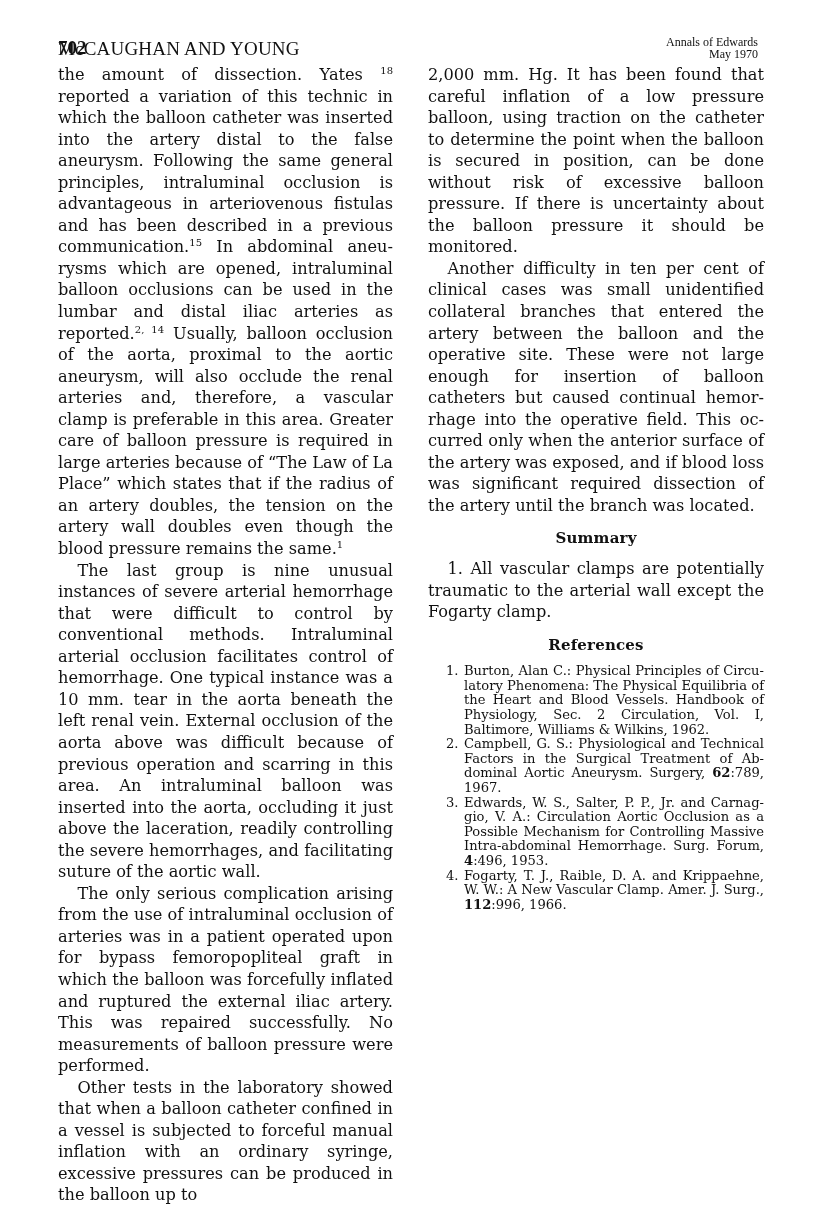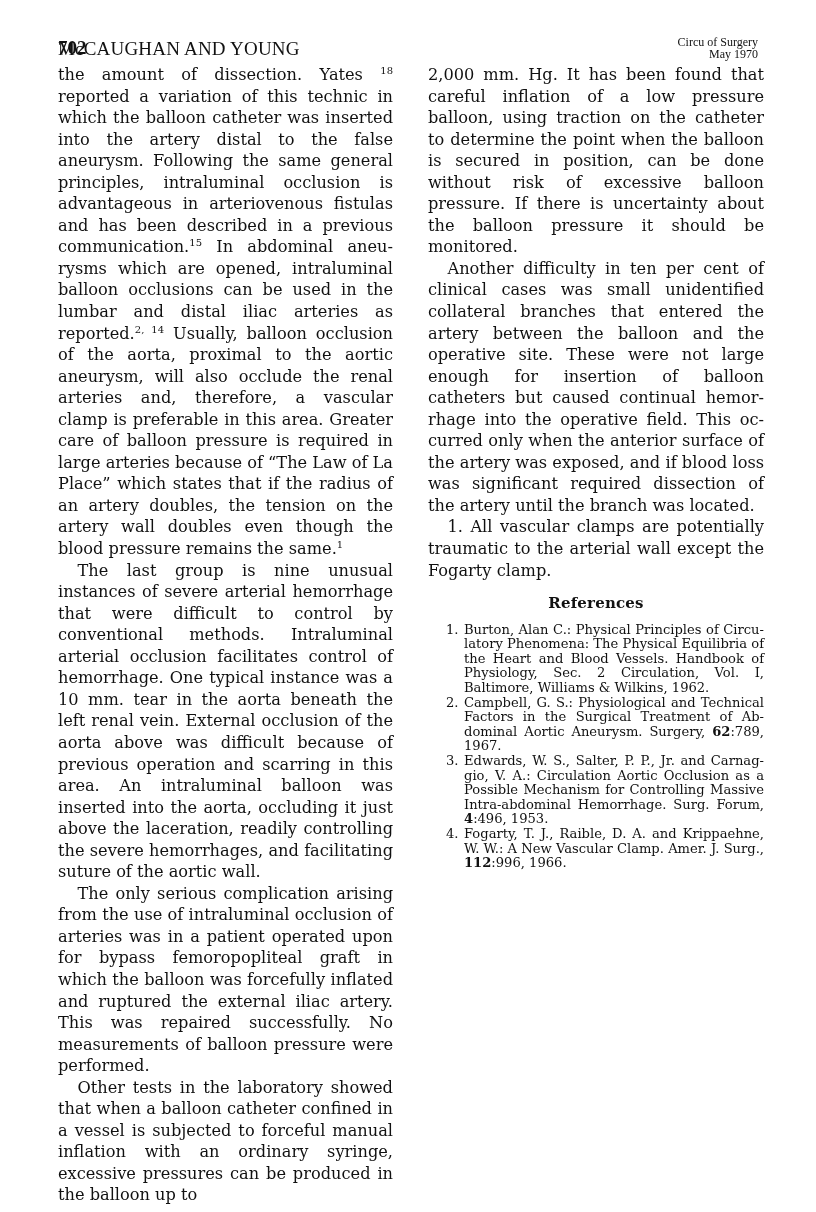--- a/index.html
+++ b/index.html
@@ -27,36 +27,37 @@
   .ref .num { position: absolute; left: 18px; top: 0; }
   .ref .vol { font-weight: bold; }
 </style>
 </head>
 <body>
 
 <div class="running-head">
   <span class="page-num">702</span>
   <div class="head-title">McCAUGHAN AND YOUNG</div>
   <div class="journal">
-    <div>Circu of Surgery</div>
+    <div>Annals of Edwards</div>
     <div>May 1970</div>
   </div>
 </div>
 
 <div class="col col-left">
   <p class="noindent"><span>the amount of dissection. Yates </span><sup>18</sup><span> reported a variation of this technic in which the balloon catheter was inserted into the ar­tery distal to the false aneurysm. Following the same general principles, intraluminal occlusion is advantageous in arteriovenous fistulas and has been described in a pre­vious communication.</span><sup>15</sup><span> In abdominal aneu­rysms which are opened, intraluminal bal­loon occlusions can be used in the lumbar and distal iliac arteries as reported.</span><sup>2, 14</sup><span> Usually, balloon occlusion of the aorta, proximal to the aortic aneurysm, will also occlude the renal arteries and, therefore, a vascular clamp is preferable in this area. Greater care of balloon pressure is required in large arteries because of “The Law of La Place” which states that if the radius of an artery doubles, the tension on the artery wall doubles even though the blood pressure remains the same.</span><sup>1</sup></p>
   <p class="indent gap">The last group is nine unusual instances of severe arterial hemorrhage that were difficult to control by conventional meth­ods. Intraluminal arterial occlusion facili­tates control of hemorrhage. One typical instance was a 10 mm. tear in the aorta beneath the left renal vein. External occlu­sion of the aorta above was difficult because of previous operation and scarring in this area. An intraluminal balloon was inserted into the aorta, occluding it just above the laceration, readily controlling the severe hemorrhages, and facilitating suture of the aortic wall.</p>
   <p class="indent gap">The only serious complication arising from the use of intraluminal occlusion of arteries was in a patient operated upon for bypass femoropopliteal graft in which the balloon was forcefully inflated and rup­tured the external iliac artery. This was repaired successfully. No measurements of balloon pressure were performed.</p>
   <p class="indent gap">Other tests in the laboratory showed that when a balloon catheter confined in a ves­sel is subjected to forceful manual inflation with an ordinary syringe, excessive pres­sures can be produced in the balloon up to</p>
 </div>
 
 <div class="col col-right">
   <p class="noindent">2,000 mm. Hg. It has been found that care­ful inflation of a low pressure balloon, using traction on the catheter to determine the point when the balloon is secured in posi­tion, can be done without risk of excessive balloon pressure. If there is uncertainty about the balloon pressure it should be monitored.</p>
   <p class="indent gap">Another difficulty in ten per cent of clini­cal cases was small unidentified collateral branches that entered the artery between the balloon and the operative site. These were not large enough for insertion of bal­loon catheters but caused continual hemor­rhage into the operative field. This oc­curred only when the anterior surface of the artery was exposed, and if blood loss was significant required dissection of the artery until the branch was located.</p>
 
+  <div class="section-title">Summary</div>
   <p class="indent">1. All vascular clamps are potentially traumatic to the arterial wall except the Fogarty clamp.</p>
 
   <div class="section-title">References</div>
   <div class="refs">
     <p class="ref">
       <span class="num">1.</span><span>Burton, Alan C.: Physical Principles of Circu­latory Phenomena: The Physical Equilibria of the Heart and Blood Vessels. Handbook of Physiology, Sec. 2 Circulation, Vol. I, Baltimore, Williams &amp; Wilkins, 1962.</span><span class="vol"></span><span></span>
     </p>
     <p class="ref">
       <span class="num">2.</span><span>Campbell, G. S.: Physiological and Technical Factors in the Surgical Treatment of Ab­dominal Aortic Aneurysm. Surgery, </span><span class="vol">62</span><span>:789, 1967.</span>
     </p>

